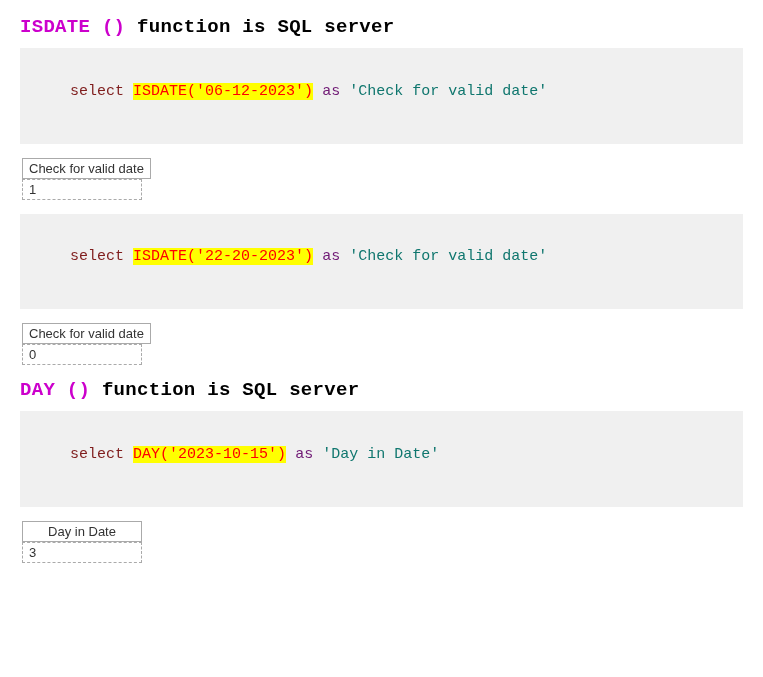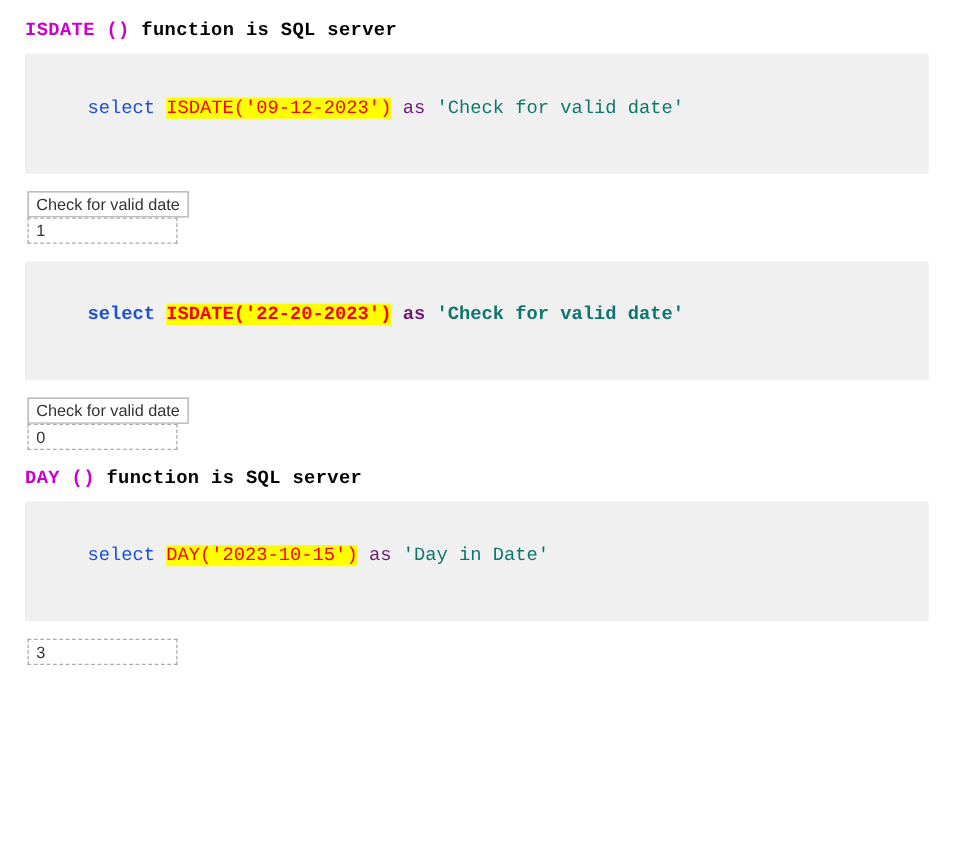--- a/index.html
+++ b/index.html
@@ -6,21 +6,21 @@
     body {
       background: #ffffff;
       font-family: 'Courier New', Courier, monospace;
       font-size: 15px;
       padding: 16px 20px;
       width: 763px;
       min-height: 677px;
     }
 
     .section-heading {
-      font-size: 15px;
+      font-size: 19px;
       font-weight: bold;
       color: #cc00cc;
       margin-bottom: 10px;
       letter-spacing: 0.3px;
     }
     .section-heading .rest {
       color: #000000;
     }
 
     .code-block {
@@ -30,21 +30,21 @@
       min-height: 60px;
       border: none;
     }
 
     .code-line {
       font-size: 15px;
       line-height: 1.5;
       white-space: pre;
     }
 
-    .kw-select { color: #1d4ed8; }
+    .kw-select { color: #7f1d1d; }
     .kw-as { color: #701a75; }
     .fn-highlight { background-color: #ffff00; color: #ff0000; }
     .str-alias { color: #0f766e; }
 
     .result-table {
       margin-bottom: 20px;
       margin-left: 2px;
     }
     .result-table .col-header {
       font-size: 13px;
@@ -81,34 +81,34 @@
   </style>
 </head>
 <body>
 
 <div class="section-heading" style="margin-bottom:10px;">
   <span>ISDATE ()</span><span class="rest"> function is SQL server</span>
 </div>
 
 <div class="code-block">
   <div class="code-line">
-    <span class="kw-select">select</span><span> </span><span class="fn-highlight"><span>ISDATE</span>(<span>'09-12-2023'</span>)</span><span> </span><span class="kw-as">as</span><span> </span><span class="str-alias">'Check for valid date'</span>
+    <span class="kw-select">select</span><span> </span><span class="fn-highlight"><span>ISDATE</span>(<span>'06-12-2023'</span>)</span><span> </span><span class="kw-as">as</span><span> </span><span class="str-alias">'Check for valid date'</span>
   </div>
 </div>
 
 <div class="result-table section-gap">
   <div class="result-row">
     <span class="col-header">Check for valid date</span>
   </div>
   <div class="result-row">
     <span class="col-value">1</span>
   </div>
 </div>
 
-<div class="code-block" style="font-weight:bold;">
+<div class="code-block" style="">
   <div class="code-line">
     <span class="kw-select">select</span><span> </span><span class="fn-highlight"><span>ISDATE</span>(<span>'22-20-2023'</span>)</span><span> </span><span class="kw-as">as</span><span> </span><span class="str-alias">'Check for valid date'</span>
   </div>
 </div>
 
 <div class="result-table section-gap">
   <div class="result-row">
     <span class="col-header">Check for valid date</span>
   </div>
   <div class="result-row">
@@ -121,15 +121,18 @@
 </div>
 
 <div class="code-block">
   <div class="code-line">
     <span class="kw-select">select</span><span> </span><span class="fn-highlight"><span>DAY</span>(<span>'2023-10-15'</span>)</span><span> </span><span class="kw-as">as</span><span> </span><span class="str-alias">'Day in Date'</span>
   </div>
 </div>
 
 <div class="result-table section-gap">
   <div class="result-row">
+    <span class="col-header">Day in Date</span>
+  </div>
+  <div class="result-row">
     <span class="col-value">3</span>
   </div>
 </div>
 
 </body></html>

